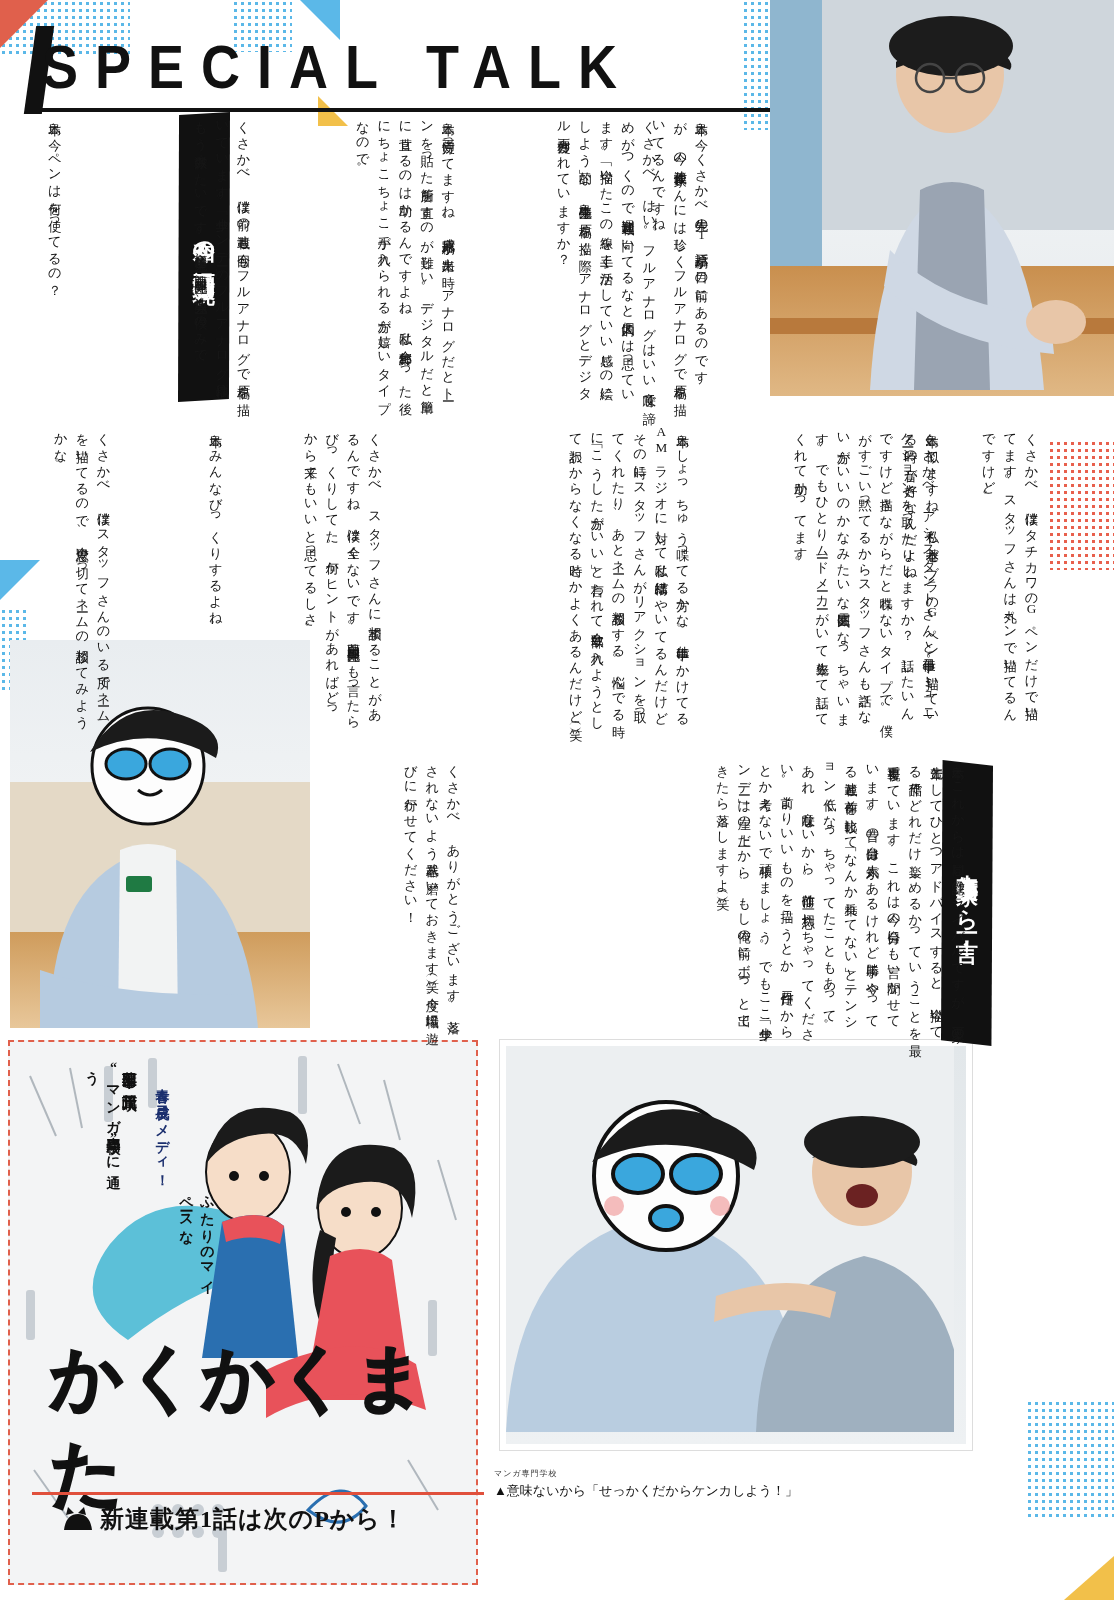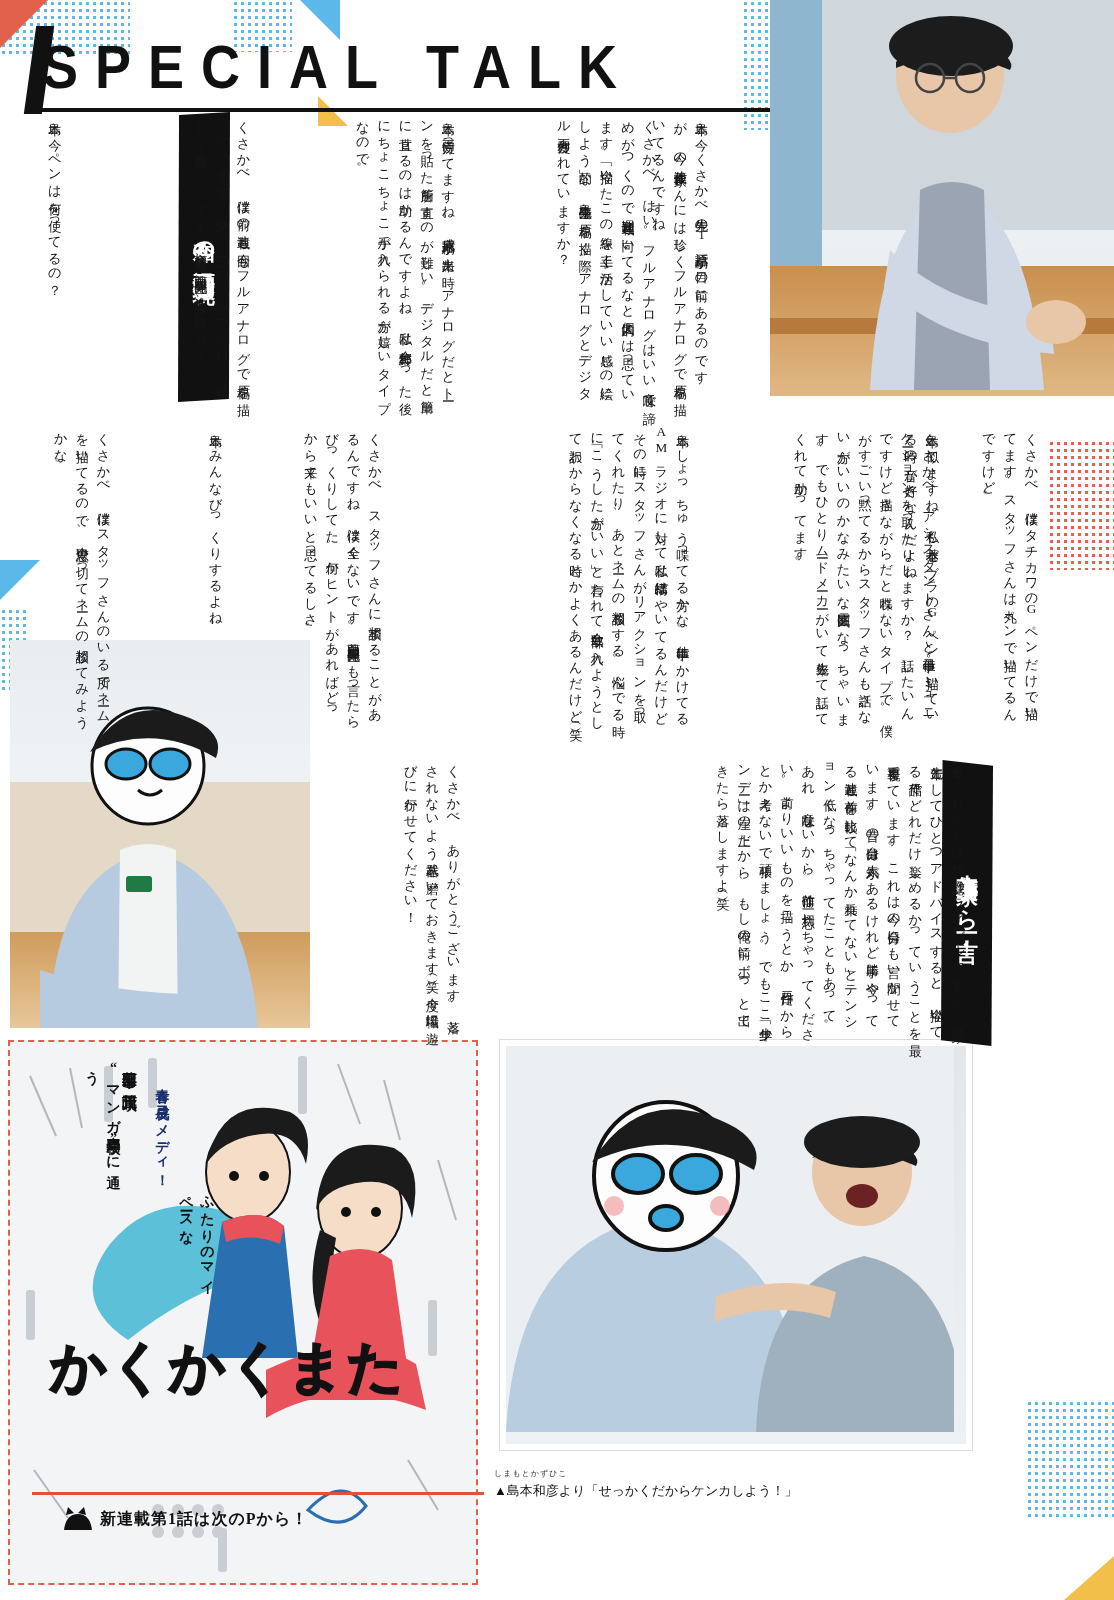--- a/index.html
+++ b/index.html
@@ -103,27 +103,27 @@
     font-family:"Liberation Serif", serif;font-size:13px;color:#111;line-height:1.6;
   }
   .caption .ruby{font-size:8px;display:block;letter-spacing:1px;color:#333;}
 
   
   .new-strip{
     position:absolute;left:60px;top:1502px;width:420px;height:34px;
     display:flex;align-items:center;
   }
   .new-strip .txt{
-    font-family:"Liberation Serif", serif;font-weight:bold;font-size:16px;color:#111;letter-spacing:1px;
+    font-family:"Liberation Serif", serif;font-weight:bold;font-size:24px;color:#111;letter-spacing:1px;
   }
   .red-line{position:absolute;left:32px;top:1492px;width:452px;height:3px;background:#e0503c;}
 
   .logo-title{
     position:absolute;left:50px;top:1330px;width:400px;height:110px;
-    font-family:"Liberation Sans", sans-serif;font-weight:bold;font-size:56px;
+    font-family:"Liberation Sans", sans-serif;font-weight:bold;font-size:72px;
     color:#111;letter-spacing:2px;
     -webkit-text-stroke:2px #111;
   }
   .catch{
     position:absolute;
     writing-mode:vertical-rl;text-orientation:upright;
     font-family:"Liberation Serif", serif;font-weight:bold;font-size:14px;
     color:#111;letter-spacing:1px;line-height:1.5;
   }
   .catch.blue{color:#1b2f6e;}
@@ -291,17 +291,17 @@
   <div class="vcol" style="left:790px;top:424px;height:300px;">くさかべ　アシスタントさんと仕事中コミュニケーションを取ったりしますか？　話したいんですけど描きながらだと喋れないタイプで。僕がすごい黙ってるからスタッフさんも話さない方がいいのかなみたいな雰囲気になっちゃいます。でもひとりムードメーカーがいて率先して話してくれて助かってます。</div>
   <div class="vcol" style="left:565px;top:424px;height:300px;">島本　しょっちゅう喋ってる方かな。仕事中にかけてるAMラジオに対して私は結構ぼやいてるんだけどその時にスタッフさんがリアクションを取ってくれたり、あとネームの相談もする。悩んでる時に「こうした方がいい」と言われて全部取り入れようとして訳わからなくなる時とかよくあるんだけど（笑）</div>
   <div class="vcol" style="left:300px;top:424px;height:300px;">くさかべ　スタッフさんに相談することがあるんですね。僕は全くないです。藤田和日郎先生にも言ったらびっくりしてた。何かヒントがあればどっから来てもいいと思ってるしさ。</div>
   <div class="vcol" style="left:205px;top:424px;height:300px;">島本　みんなびっくりするよね。</div>
   <div class="vcol" style="left:50px;top:424px;height:300px;">くさかべ　僕はスタッフさんのいる所でネームを描いてるので、今度思い切ってネームの相談してみようかな。</div>
 
   <div class="vcol" style="left:712px;top:756px;height:280px;">島本　これからは同じ雑誌のライバルですが、漫画家の先輩としてひとつアドバイスすると、今描いてる作品でどれだけ楽しめるかっていうことを最重要視しています。これは今の自分にも言い聞かせています。昔の自分は人気があるけれど勝手に今やってる連載と前作を比較して「なんか乗れてない」とテンション低くなっちゃってたこともあって。あれ、意味ないから。前作は一切忘れちゃってください。前よりいいものを描こうとか、二作目だからとか考えないで頑張りましょう。でもここ「少年サンデー」は崖の上だから、もし俺の前にボーっと出てきたら落としますよ（笑）</div>
   <div class="vcol" style="left:400px;top:756px;height:280px;">くさかべ　ありがとうございます。落とされないよう武器を磨いておきます（笑）　今度、職場に遊びに行かせてください！</div>
 
   <div class="caption">
-    <span class="ruby">しまもとかずひこ</span>
-    <div>▲島本和彦より「せっかくだからケンカしよう！」</div>
+    <span class="ruby">マンガ専門学校</span>
+    <div>▲意味ないから「せっかくだからケンカしよう！」</div>
   </div>
 
 </div>
 
 </body></html>

